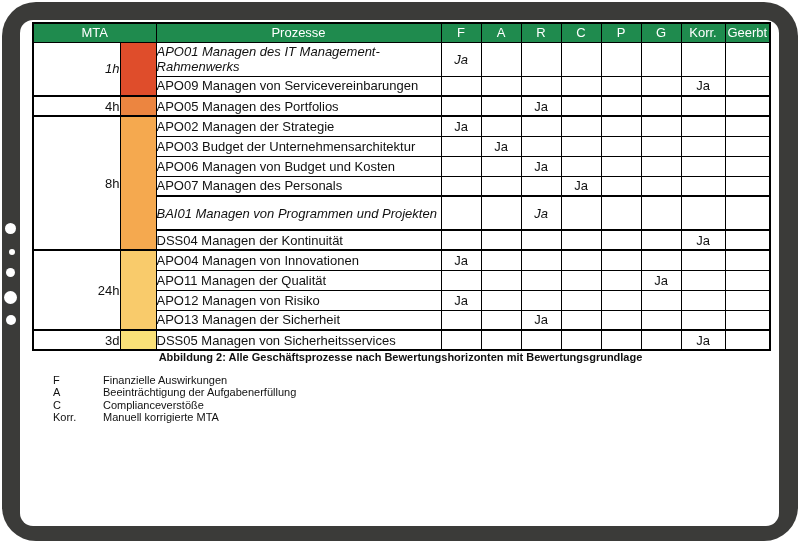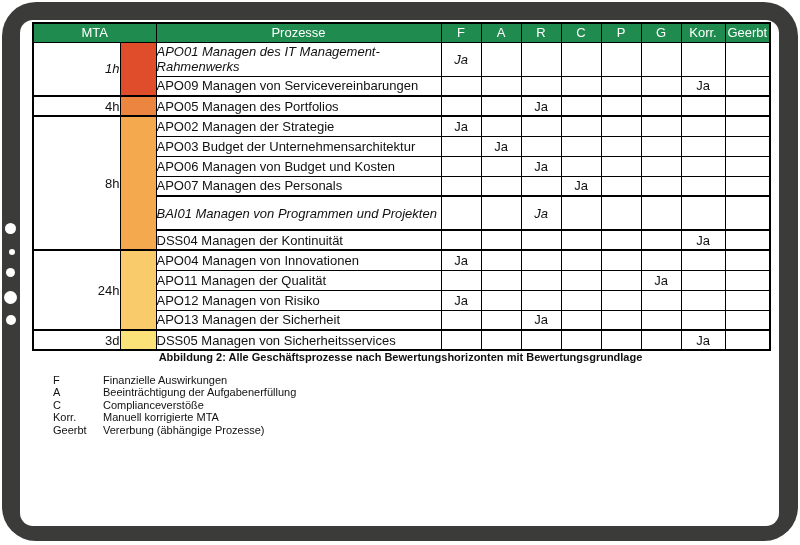--- a/index.html
+++ b/index.html
@@ -300,15 +300,14 @@
       </tbody>
   </table>
 
   <div class="caption">Abbildung 2: Alle Geschäftsprozesse nach Bewertungshorizonten mit Bewertungsgrundlage</div>
 
   <div class="legend" id="legend">
       <div class="legend-row"><span class="term">F</span><span class="desc">Finanzielle Auswirkungen</span></div>
       <div class="legend-row"><span class="term">A</span><span class="desc">Beeinträchtigung der Aufgabenerfüllung</span></div>
       <div class="legend-row"><span class="term">C</span><span class="desc">Complianceverstöße</span></div>
       <div class="legend-row"><span class="term">Korr.</span><span class="desc">Manuell korrigierte MTA</span></div>
-      <div class="legend-row"><span class="term">Geerbt</span><span class="desc">Vererbung (äbhängige Prozesse)</span></div>
     </div>
 </div>
 
 </body></html>

